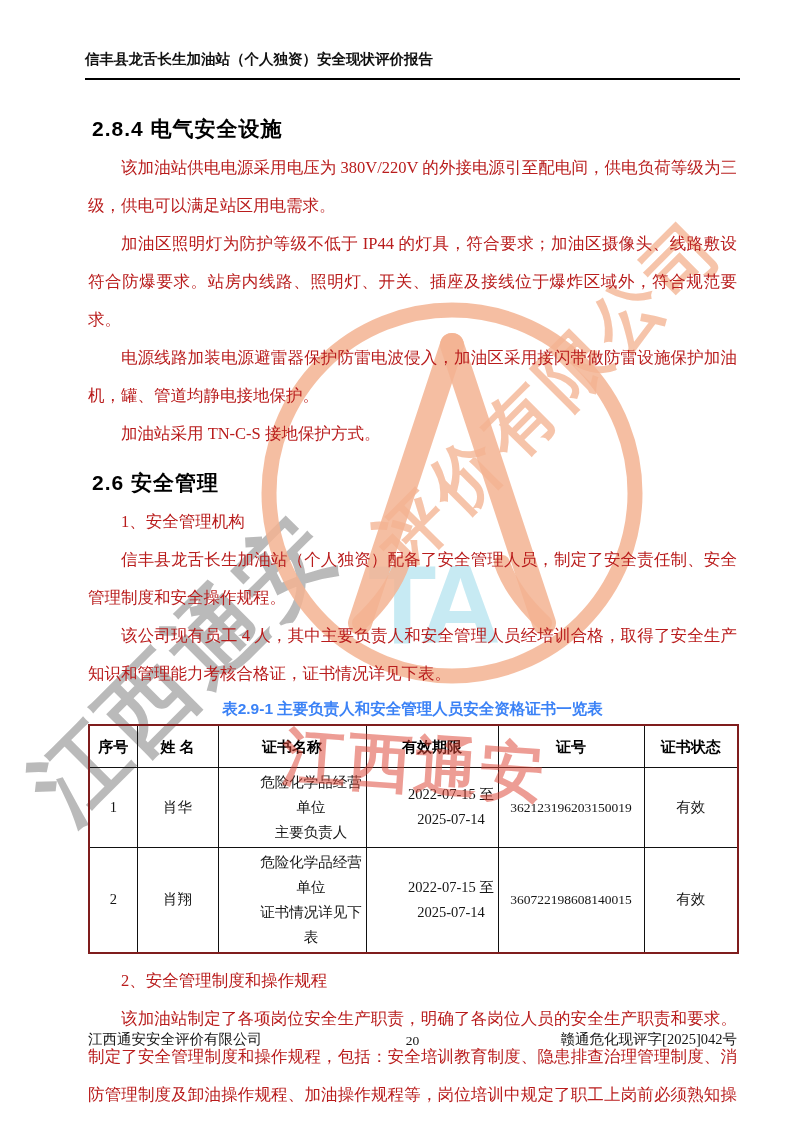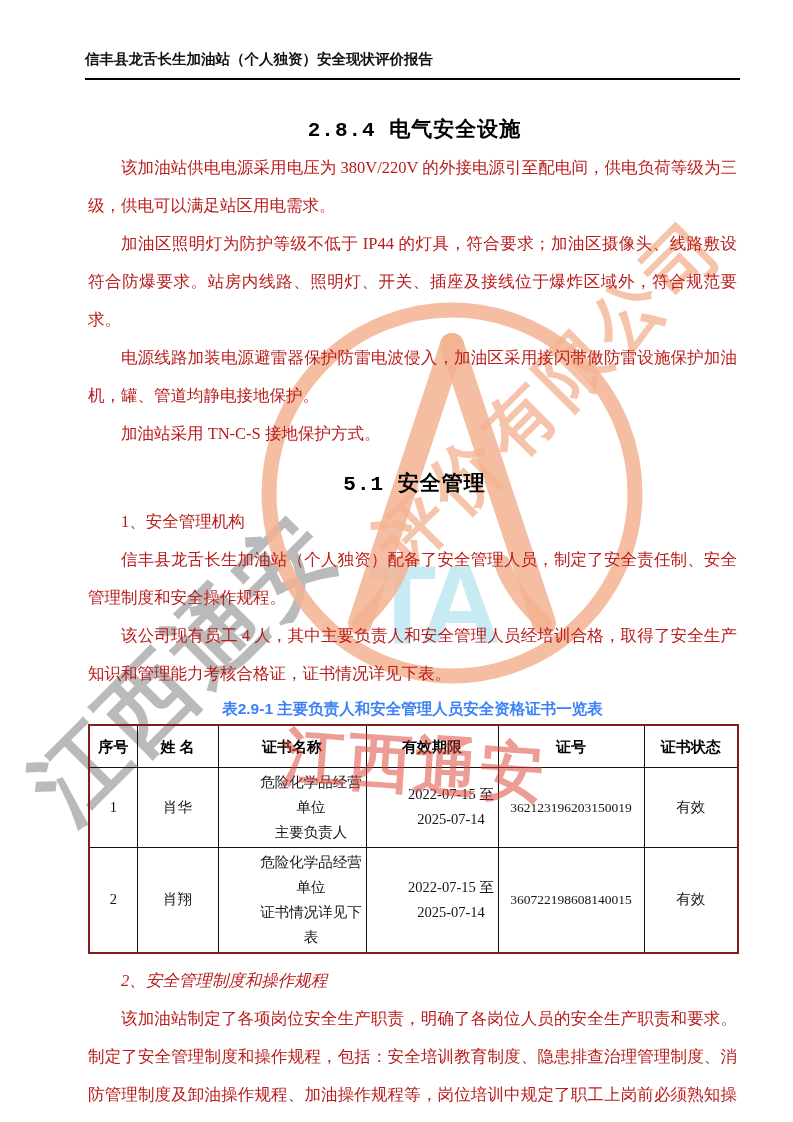--- a/index.html
+++ b/index.html
@@ -60,25 +60,24 @@
     color:rgba(221,68,51,0.52);
     transform:rotate(4deg);
     white-space:nowrap;
   }
 
   
   .content {
     position:absolute; top:103px; left:88px; right:56px; z-index:2;
   }
   .h-sec {
-    font-family:Liberation Mono, monospace;
+    font-family:Liberation Sans, sans-serif;
     font-weight:bold; font-size:21px; color:#000;
     margin:12px 0 6px 4px;
     letter-spacing:1px;
-    text-align:center;
   }
   .h-sec.second { margin-top:16px; }
   p.body {
     font-size:16.5px; line-height:38px;
     text-indent:2em; text-align:justify;
     color:#b91c1c;
   }
 
   
   .tbl-caption {
@@ -148,21 +147,21 @@
 
   <div class="content">
 
     <div class="h-sec">2.8.4 电气安全设施</div>
 
     <p class="body">该加油站供电电源采用电压为 380V/220V 的外接电源引至配电间，供电负荷等级为三级，供电可以满足站区用电需求。</p>
     <p class="body">加油区照明灯为防护等级不低于 IP44 的灯具，符合要求；加油区摄像头、线路敷设符合防爆要求。站房内线路、照明灯、开关、插座及接线位于爆炸区域外，符合规范要求。</p>
     <p class="body">电源线路加装电源避雷器保护防雷电波侵入，加油区采用接闪带做防雷设施保护加油机，罐、管道均静电接地保护。</p>
     <p class="body">加油站采用 TN-C-S 接地保护方式。</p>
 
-    <div class="h-sec second">5.1 安全管理</div>
+    <div class="h-sec second">2.6 安全管理</div>
 
     <p class="body">1、安全管理机构</p>
     <p class="body">信丰县龙舌长生加油站（个人独资）配备了安全管理人员，制定了安全责任制、安全管理制度和安全操作规程。</p>
     <p class="body">该公司现有员工 4 人，其中主要负责人和安全管理人员经培训合格，取得了安全生产知识和管理能力考核合格证，证书情况详见下表。</p>
 
     <div class="tbl-caption">表2.9-1  主要负责人和安全管理人员安全资格证书一览表</div>
 
     <table class="cert">
       <colgroup>
         <col class="col-no">
@@ -207,23 +206,28 @@
           <td>
             <span class="cellline">2022-07-15 至</span>
             <span class="cellline">2025-07-14</span>
           </td>
           <td class="certnum">360722198608140015</td>
           <td>有效</td>
         </tr>
       </tbody>
     </table>
 
-    <p class="body" style="margin-top:8px;font-style:italic;">2、安全管理制度和操作规程</p>
+    <p class="body" style="margin-top:8px;">2、安全管理制度和操作规程</p>
     <p class="body">该加油站制定了各项岗位安全生产职责，明确了各岗位人员的安全生产职责和要求。制定了安全管理制度和操作规程，包括：安全培训教育制度、隐患排查治理管理制度、消防管理制度及卸油操作规程、加油操作规程等，岗位培训中规定了职工上岗前必须熟知操作规程，安全管理制度和操作规程</p>
 
   </div>
 
   <div class="wm-over">
     <div class="wm-stamp">江西通安</div>
   </div>
 
+  <div class="doc-footer">
+    <span class="foot-company">江西通安安全评价有限公司</span>
+    <span class="foot-page">20</span>
+    <span class="foot-doc">赣通危化现评字[2025]042号</span>
+  </div>
 
 </div>
 
 </body></html>

